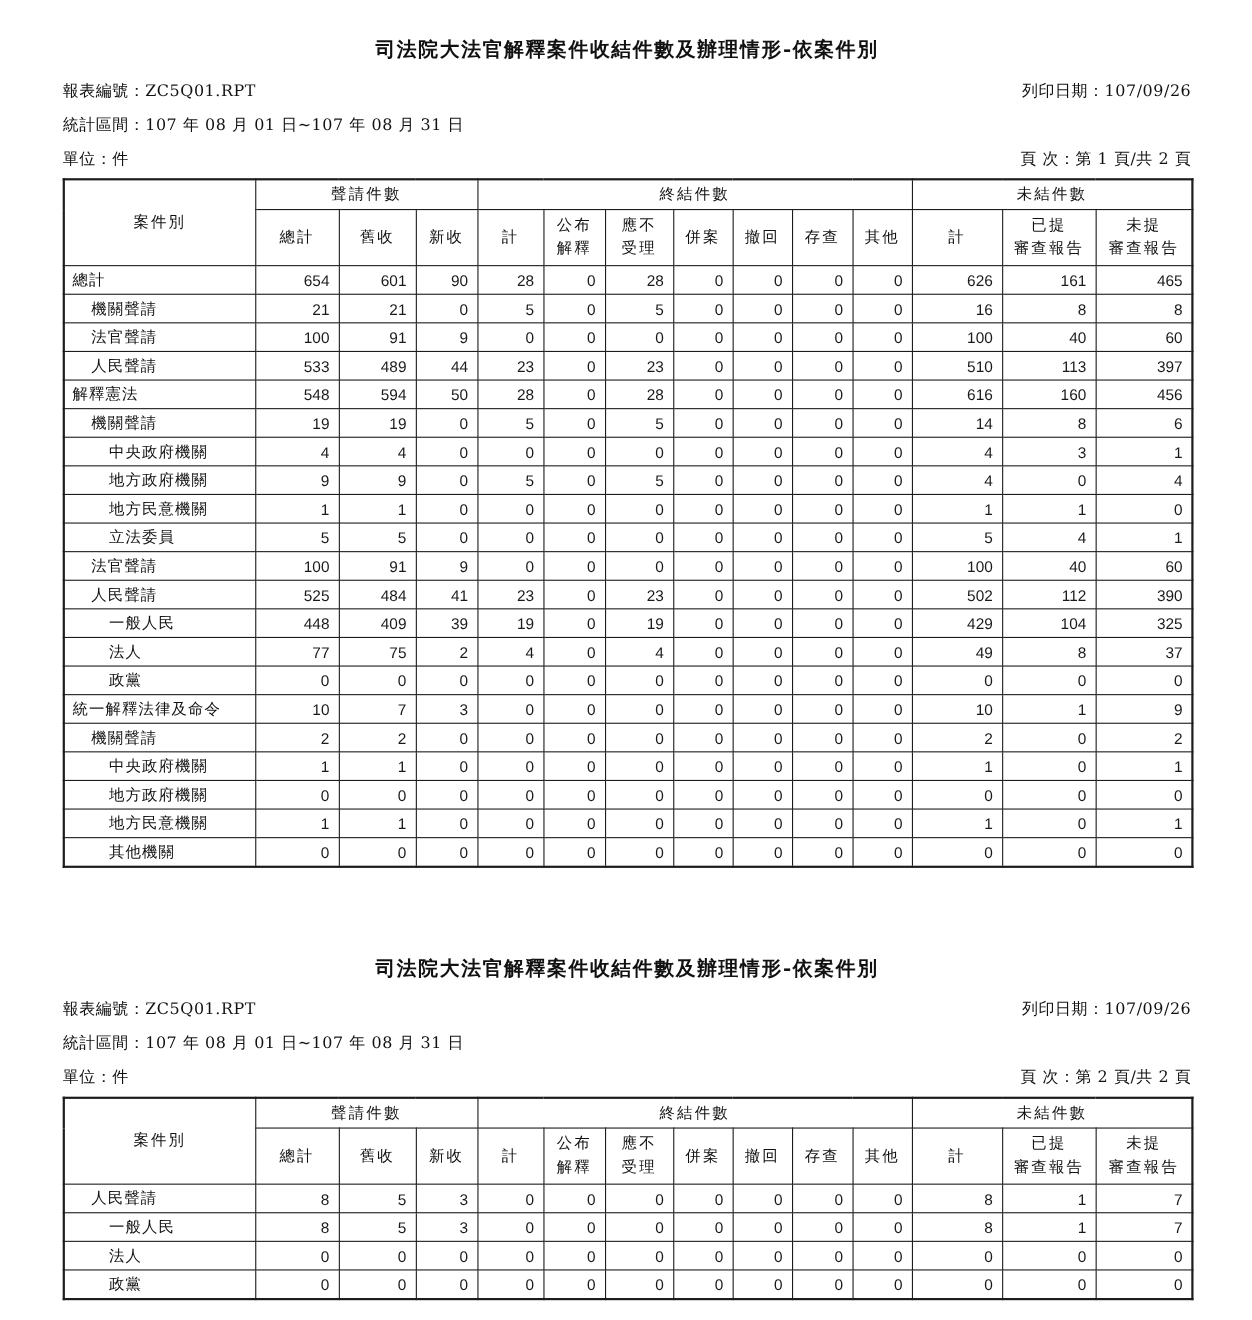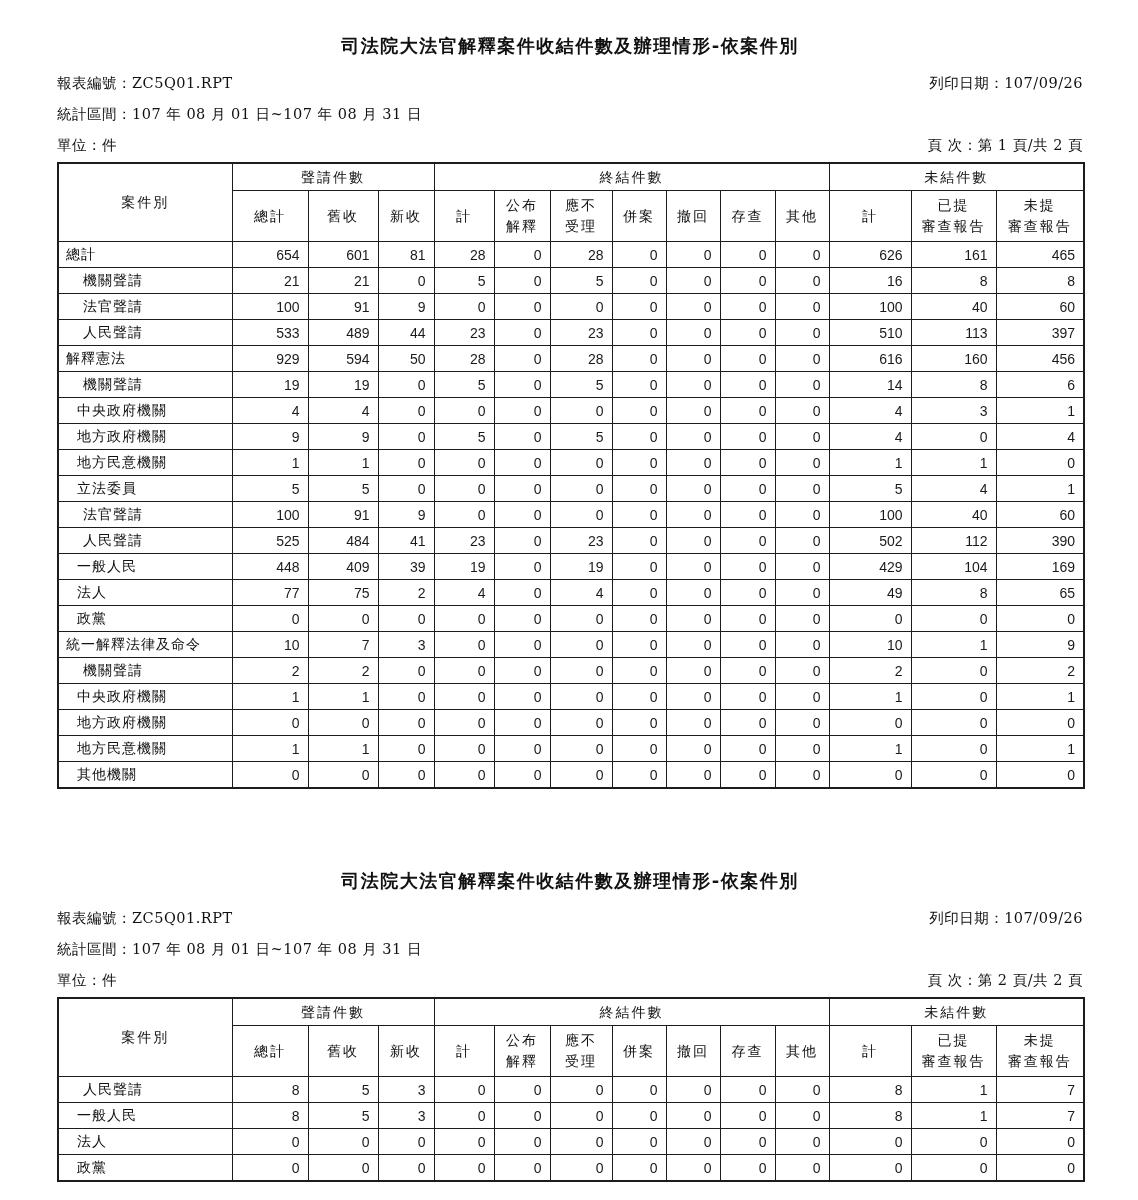--- a/index.html
+++ b/index.html
@@ -35,21 +35,21 @@
   .h-sub th{height:50px;}
   .stats-table tbody td{height:25px;font-size:14px;}
   td.num{
     text-align:right;padding-right:8px;
     font-family:"Liberation Sans","DejaVu Sans",sans-serif;
     font-size:14.5px;color:#1a1a1a;
   }
   td.lbl{text-align:left;letter-spacing:1px;}
   td.lbl.ind0{padding-left:7px;}
   td.lbl.ind1{padding-left:24px;}
-  td.lbl.ind2{padding-left:18px;}
+  td.lbl.ind2{padding-left:40px;}
 </style>
 </head>
 <body>
 
 <section class="report-page page-1">
   <h1 class="report-title">司法院大法官解釋案件收結件數及辦理情形-依案件別</h1>
   <div class="meta-row first">
     <span>報表編號：ZC5Q01.RPT</span>
     <span>列印日期：107/09/26</span>
   </div>
@@ -102,21 +102,21 @@
 審查報告</th>
           <th>未提
 審查報告</th>
         </tr>
       </thead>
       <tbody>
         <tr>
           <td class="lbl ind0">總計</td>
           <td class="num">654</td>
           <td class="num">601</td>
-          <td class="num">81</td>
+          <td class="num">90</td>
           <td class="num">28</td>
           <td class="num">0</td>
           <td class="num">28</td>
           <td class="num">0</td>
           <td class="num">0</td>
           <td class="num">0</td>
           <td class="num">0</td>
           <td class="num">626</td>
           <td class="num">161</td>
           <td class="num">465</td>
@@ -164,21 +164,21 @@
           <td class="num">0</td>
           <td class="num">0</td>
           <td class="num">0</td>
           <td class="num">0</td>
           <td class="num">510</td>
           <td class="num">113</td>
           <td class="num">397</td>
         </tr>
         <tr>
           <td class="lbl ind0">解釋憲法</td>
-          <td class="num">929</td>
+          <td class="num">548</td>
           <td class="num">594</td>
           <td class="num">50</td>
           <td class="num">28</td>
           <td class="num">0</td>
           <td class="num">28</td>
           <td class="num">0</td>
           <td class="num">0</td>
           <td class="num">0</td>
           <td class="num">0</td>
           <td class="num">616</td>
@@ -304,37 +304,37 @@
           <td class="num">39</td>
           <td class="num">19</td>
           <td class="num">0</td>
           <td class="num">19</td>
           <td class="num">0</td>
           <td class="num">0</td>
           <td class="num">0</td>
           <td class="num">0</td>
           <td class="num">429</td>
           <td class="num">104</td>
-          <td class="num">169</td>
+          <td class="num">325</td>
         </tr>
         <tr>
           <td class="lbl ind2">法人</td>
           <td class="num">77</td>
           <td class="num">75</td>
           <td class="num">2</td>
           <td class="num">4</td>
           <td class="num">0</td>
           <td class="num">4</td>
           <td class="num">0</td>
           <td class="num">0</td>
           <td class="num">0</td>
           <td class="num">0</td>
           <td class="num">49</td>
           <td class="num">8</td>
-          <td class="num">65</td>
+          <td class="num">37</td>
         </tr>
         <tr>
           <td class="lbl ind2">政黨</td>
           <td class="num">0</td>
           <td class="num">0</td>
           <td class="num">0</td>
           <td class="num">0</td>
           <td class="num">0</td>
           <td class="num">0</td>
           <td class="num">0</td>

